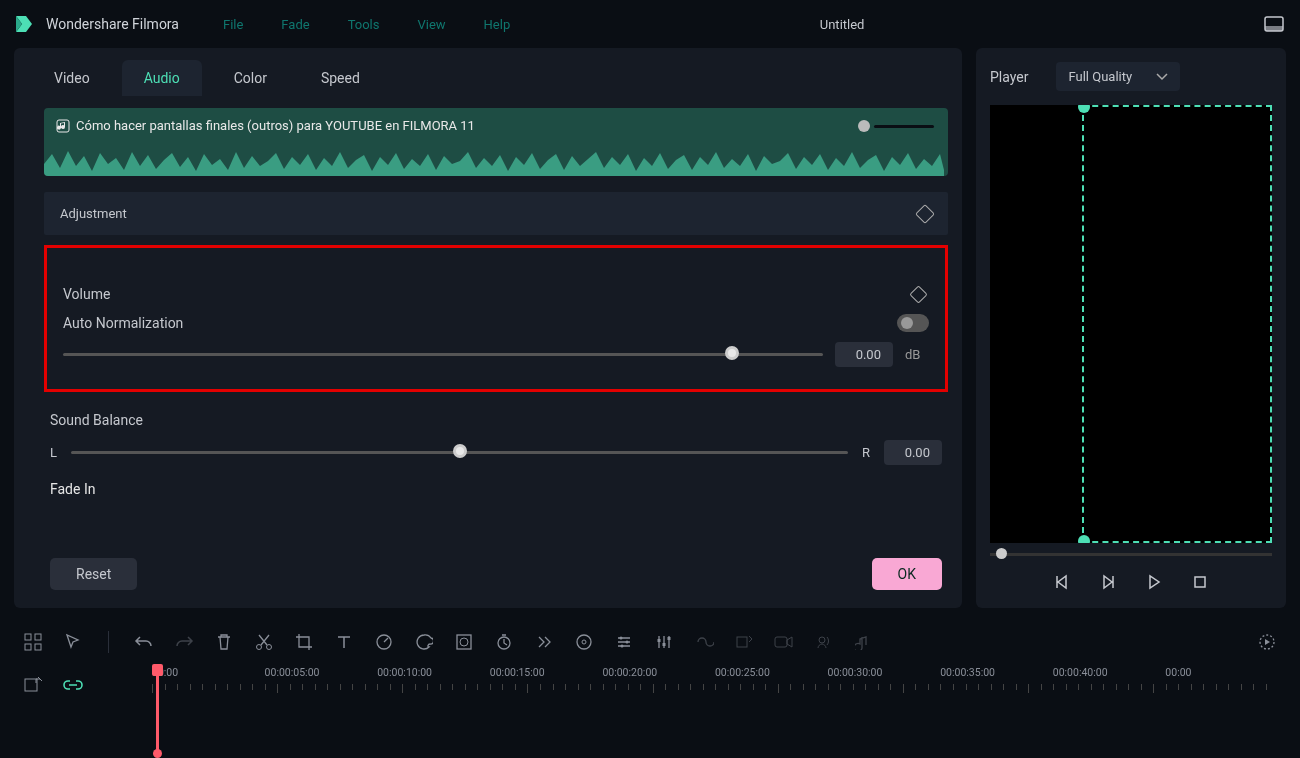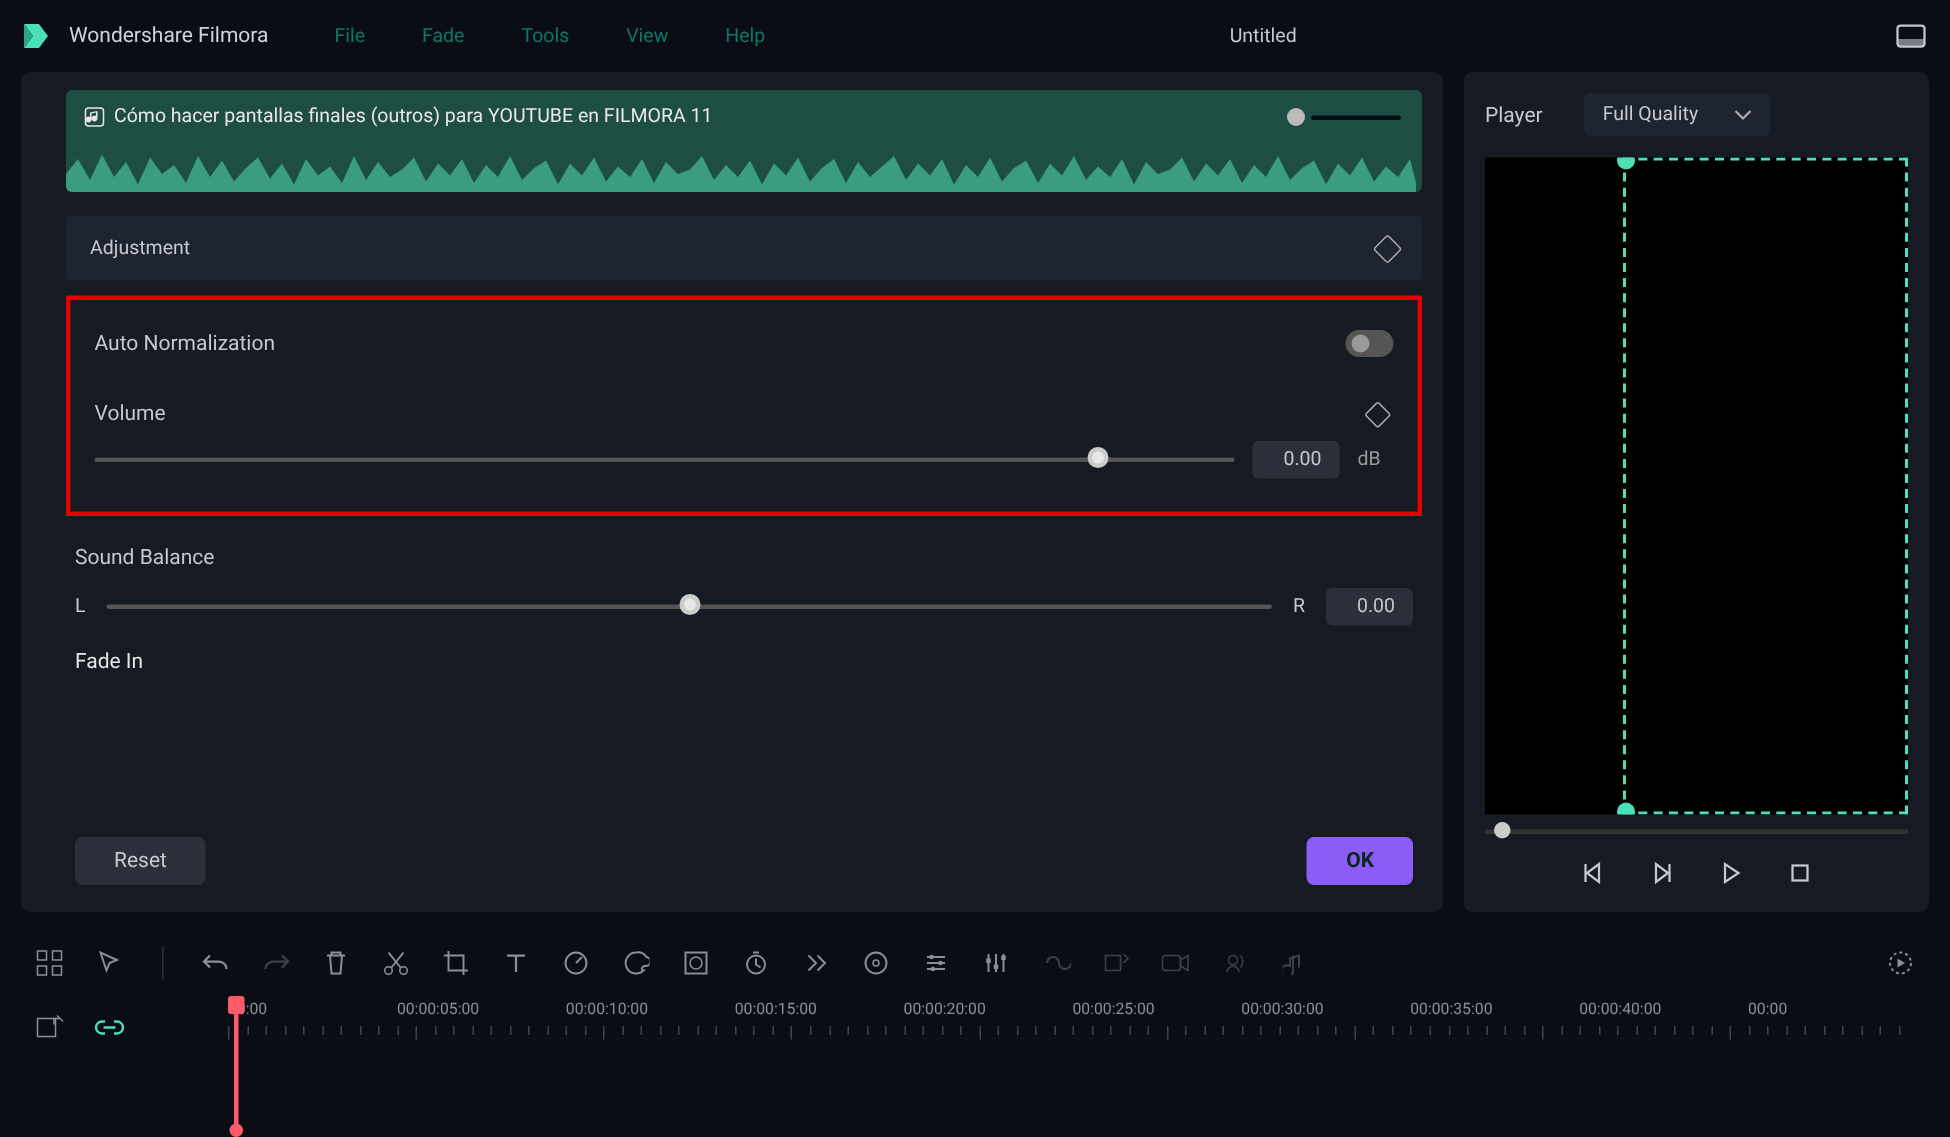--- a/index.html
+++ b/index.html
@@ -33,21 +33,21 @@
 .slider-row{display:flex;align-items:center;gap:12px;padding:4px 6px}
 .slider-track{flex:1;height:3px;background:#555;position:relative;border-radius:2px}
 .slider-thumb{position:absolute;width:14px;height:14px;background:#e8e8e8;border:3px solid #ccc;border-radius:50%;top:-7px;transform:translateX(-50%)}
 .value-box{background:#2a2f3a;padding:5px 12px;border-radius:4px;min-width:58px;text-align:right;color:#c5c8ce;font-size:13px}
 .unit{color:#999;font-size:13px;min-width:24px}
 .balance-row{display:flex;align-items:center;gap:14px;padding:2px 6px;margin-top:4px}
 .fade-row{padding:14px 6px;color:#e5e5e5;font-size:14px}
 .btn-row{display:flex;justify-content:space-between;padding:12px 6px 18px 6px;margin-top:auto}
 .btn{padding:8px 26px;border-radius:5px;cursor:pointer;border:none;font-size:14px}
 .btn-reset{background:#2a2f3a;color:#c5c8ce}
-.btn-ok{background:#8b5cf6;color:#0a2820;font-weight:700}
+.btn-ok{background:#f9a8d4;color:#0a2820;font-weight:400}
 .right-panel{width:310px;background:#151a23;border-radius:6px;padding:14px 14px 10px 14px;display:flex;flex-direction:column}
 .player-head{display:flex;align-items:center;gap:28px}
 .player-label{font-size:14px}
 .quality-dd{background:#1d2430;padding:7px 12px;border-radius:4px;display:flex;align-items:center;gap:24px;cursor:pointer;font-size:13px}
 .preview-area{flex:1;margin-top:14px;background:#000;position:relative;overflow:hidden}
 .dashed-rect{position:absolute;left:92px;top:0;right:0;bottom:0;border:2px dashed #4ddfb5}
 .handle{position:absolute;width:12px;height:12px;background:#4ddfb5;border-radius:50%}
 .handle.tl{top:-6px;left:-6px}
 .handle.bl{bottom:-6px;left:-6px}
 .mini-track{margin-top:10px;height:3px;background:#333;position:relative}
@@ -91,20 +91,26 @@
   <div class="window-icon">
     <svg width="20" height="16" viewBox="0 0 20 16">
         <rect x="1" y="1" width="18" height="14" rx="2" fill="none" stroke="#c5c8ce" stroke-width="1.5"></rect>
         <rect x="1" y="10" width="18" height="5" fill="#c5c8ce" opacity=".6"></rect>
       </svg>
   </div>
 </div>
 
 <div class="main-row">
   <div class="left-panel">
+    <div class="tab-row">
+      <div class="tab">Video</div>
+      <div class="tab active">Audio</div>
+      <div class="tab">Color</div>
+      <div class="tab">Speed</div>
+    </div>
     <div class="panel-body">
       <div class="clip-box">
         <div class="clip-header">
           <span>
               <svg width="14" height="14" viewBox="0 0 14 14">
                 <rect x="1" y="1" width="12" height="12" rx="2" fill="none" stroke="#e8e8e8" stroke-width="1"></rect>
                 <path d="M9 3v5a2 2 0 1 1-1-1.7V4l-3 .6v4a2 2 0 1 1-1-1.7V4z" fill="#e8e8e8"></path>
               </svg>
             </span>
           <span>Cómo hacer pantallas finales (outros) para YOUTUBE en FILMORA 11</span>
@@ -117,27 +123,27 @@
           <path d="M0 30 L0 18 L8 8 L16 22 L24 5 L32 20 L40 10 L48 25 L56 7 L64 18 L72 12 L80 24 L88 6 L96 20 L104 9 L112 23 L120 14 L128 7 L136 21 L144 11 L152 25 L160 8 L168 19 L176 13 L184 24 L192 6 L200 22 L208 10 L216 20 L224 15 L232 7 L240 23 L248 11 L256 19 L264 8 L272 24 L280 12 L288 20 L296 6 L304 22 L312 14 L320 9 L328 25 L336 11 L344 19 L352 7 L360 23 L368 13 L376 20 L384 8 L392 24 L400 10 L408 18 L416 15 L424 6 L432 22 L440 12 L448 20 L456 9 L464 25 L472 11 L480 19 L488 7 L496 23 L504 14 L512 8 L520 24 L528 10 L536 20 L544 13 L552 6 L560 22 L568 11 L576 19 L584 8 L592 25 L600 12 L608 20 L616 7 L624 23 L632 14 L640 9 L648 24 L656 11 L664 19 L672 6 L680 22 L688 13 L696 20 L704 8 L712 25 L720 10 L728 18 L736 15 L744 7 L752 23 L760 11 L768 19 L776 8 L784 24 L792 12 L800 20 L808 6 L816 22 L824 14 L832 9 L840 25 L848 11 L856 19 L864 7 L872 23 L880 13 L888 20 L896 8 L900 24 L900 30 Z" fill="#3a9d82"></path>
         </svg>
       </div>
 
       <div class="section-header">
         <span>Adjustment</span>
         <div class="diamond"></div>
       </div>
 
       <div class="highlight-box">
+        <div class="row" style="margin-top:18px">
+          <span class="row-label">Volume</span>
+          <div class="diamond-sm"></div>
+        </div>
         <div class="row">
           <span class="row-label">Auto Normalization</span>
           <div class="toggle"></div>
-        </div>
-        <div class="row" style="margin-top:18px">
-          <span class="row-label">Volume</span>
-          <div class="diamond-sm"></div>
         </div>
         <div class="slider-row">
           <div class="slider-track">
             <div class="slider-thumb" style="left:88%"></div>
           </div>
           <div class="value-box">0.00</div>
           <span class="unit">dB</span>
         </div>
       </div>
 

